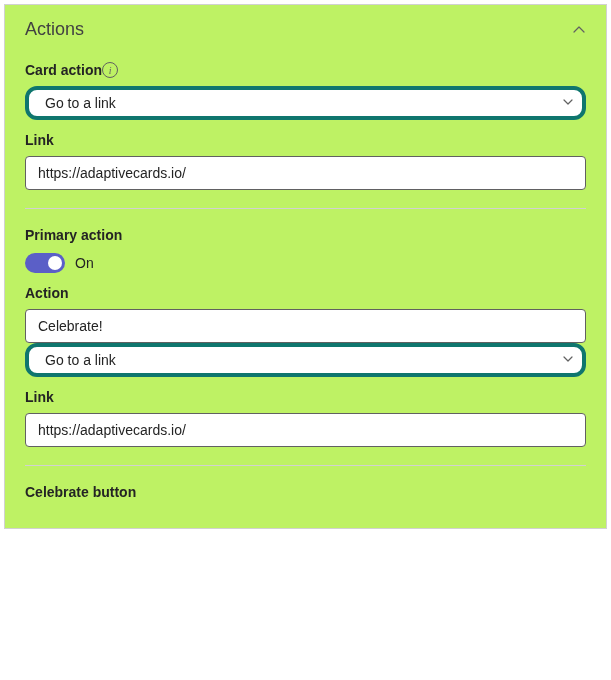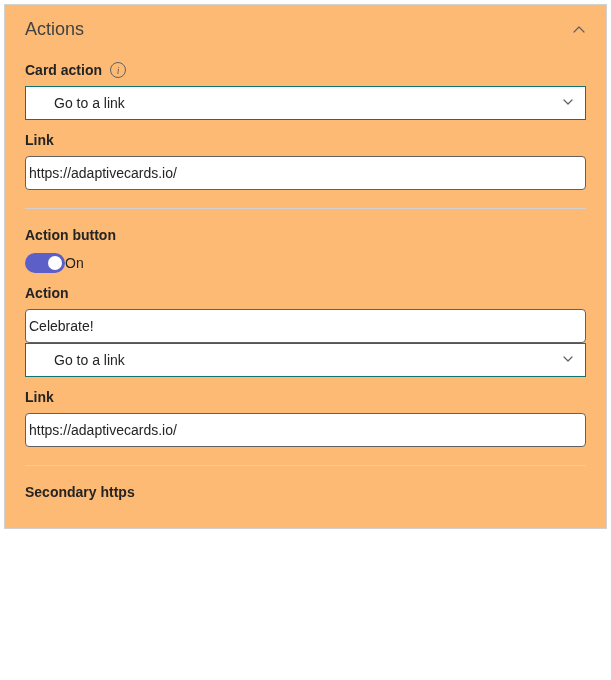--- a/index.html
+++ b/index.html
@@ -8,21 +8,21 @@
       padding: 0;
     }
     body {
       font-family: 'Segoe UI', -apple-system, BlinkMacSystemFont, sans-serif;
       background: #fff;
       padding: 4px;
     }
     .panel {
       width: 603px;
       border: 1px solid #d1d1d1;
-      background: #fdba74;
+      background: #bef264;
     }
     .panel-header {
       display: flex;
       justify-content: space-between;
       align-items: center;
       padding: 14px 20px 10px 20px;
     }
     .panel-title {
       font-size: 18px;
       font-weight: 400;
@@ -32,21 +32,20 @@
       color: #616161;
       display: flex;
       align-items: center;
     }
     .panel-body {
       padding: 0 20px 18px 20px;
     }
     .field-label-row {
       display: flex;
       align-items: flex-end;
-      gap: 8px;
       margin-top: 12px;
       margin-bottom: 8px;
     }
     .field-label {
       font-size: 14px;
       font-weight: 600;
       color: #242424;
     }
     .info-icon {
       width: 16px;
@@ -60,64 +59,65 @@
       color: #616161;
       font-style: italic;
       font-family: Georgia, serif;
     }
     .select-wrapper {
       position: relative;
     }
     .select-control {
       width: 100%;
       height: 34px;
-      border: 1px solid #0f766e;
-      border-radius: 0;
-      background: #fff;
-      padding: 0 34px 0 28px;
+      border: 4px solid #0f766e;
+      border-radius: 12px;
+      background: #fff;
+      padding: 0 34px 0 16px;
       font-size: 14px;
       color: #242424;
       display: flex;
       align-items: center;
       cursor: pointer;
     }
     .select-chevron {
       position: absolute;
       right: 12px;
       top: 50%;
       transform: translateY(-50%);
       pointer-events: none;
       color: #616161;
     }
     .text-input {
       width: 100%;
       height: 34px;
       border: 1px solid #616161;
       border-radius: 4px;
       background: #fff;
-      padding: 0 3px;
+      padding: 0 12px;
       font-size: 14px;
       color: #242424;
       font-family: inherit;
     }
     .divider {
       border: none;
       border-top: 1px solid #d1d1d1;
       margin-top: 18px;
     }
     .section-header {
       font-size: 14px;
       font-weight: 600;
       color: #242424;
       margin-top: 18px;
       margin-bottom: 10px;
     }
     .toggle-row {
       display: flex;
       align-items: center;
+      gap: 10px;
     }
     .toggle {
       width: 40px;
       height: 20px;
       border-radius: 10px;
       position: relative;
       cursor: pointer;
     }
     .toggle-on {
       background: #5b5fc7;
@@ -178,21 +178,21 @@
     </div>
 
     <div class="field-label-row">
       <span class="field-label">Link</span>
     </div>
     <input type="text" class="text-input" value="https://adaptivecards.io/" style="">
 
     <hr class="divider">
 
     
-    <div class="section-header">Action button</div>
+    <div class="section-header">Primary action</div>
     <div class="toggle-row">
       <div class="toggle toggle-on">
         <div class="toggle-thumb"></div>
       </div>
       <span class="toggle-label">On</span>
     </div>
 
     <div class="field-label-row">
       <span class="field-label">Action</span>
     </div>
@@ -210,15 +210,15 @@
     </div>
 
     <div class="field-label-row">
       <span class="field-label">Link</span>
     </div>
     <input type="text" class="text-input" value="https://adaptivecards.io/" style="">
 
     <hr class="divider">
 
     
-    <div class="section-header">Secondary https</div>
+    <div class="section-header">Celebrate button</div>
   </div>
 </div>
 
 </body></html>

